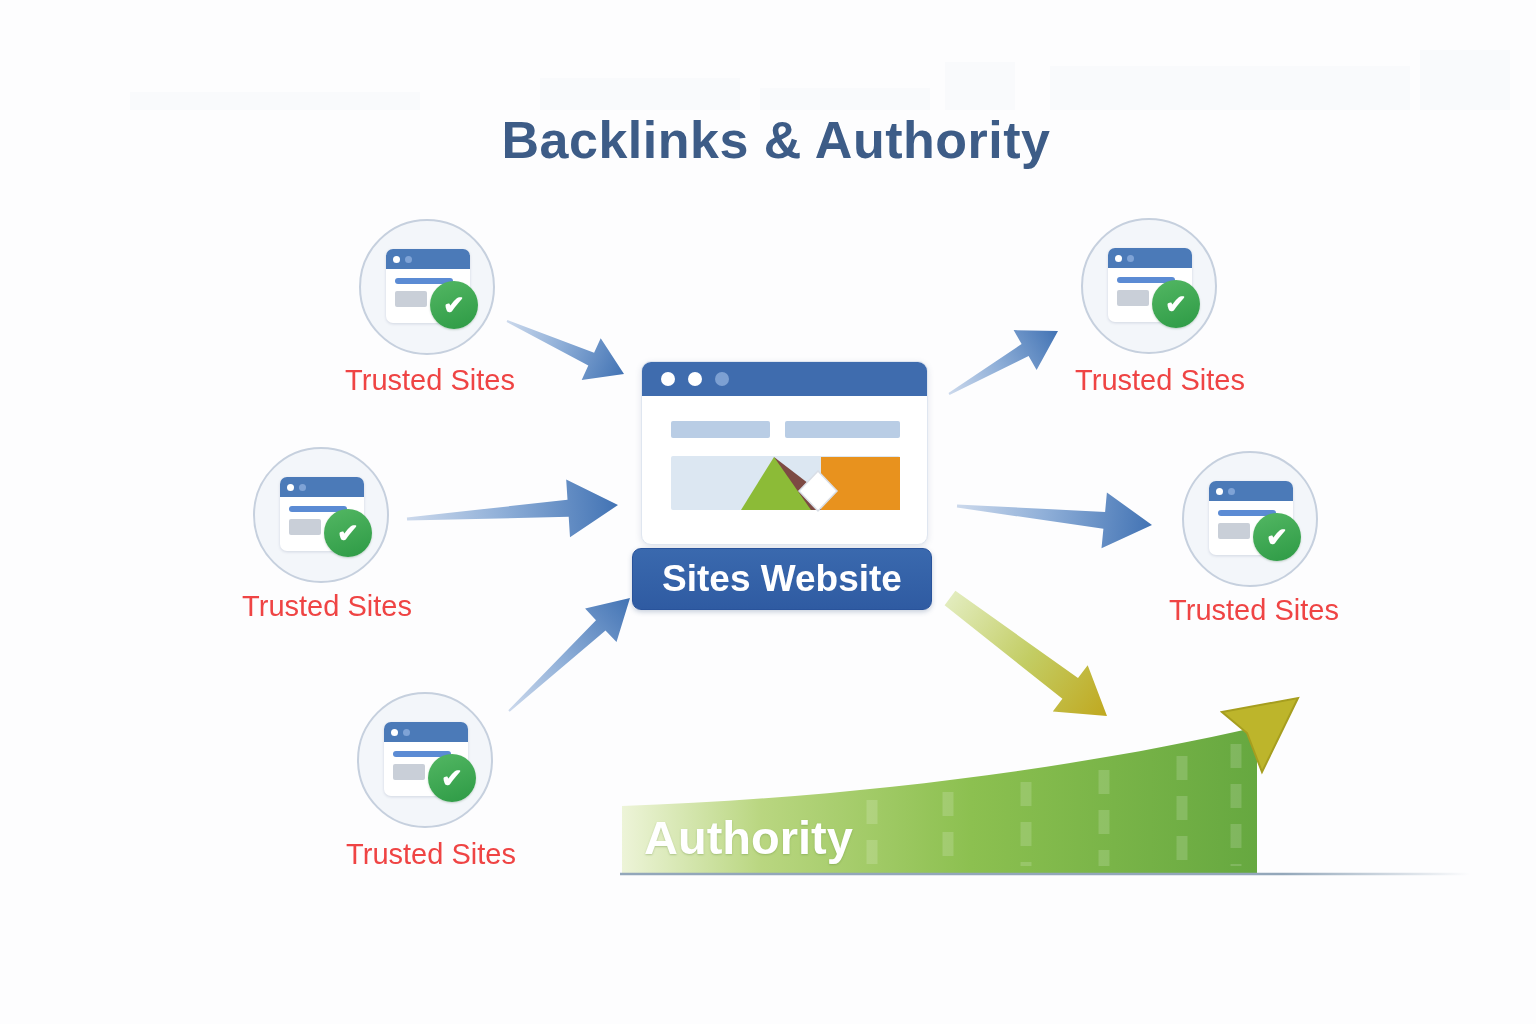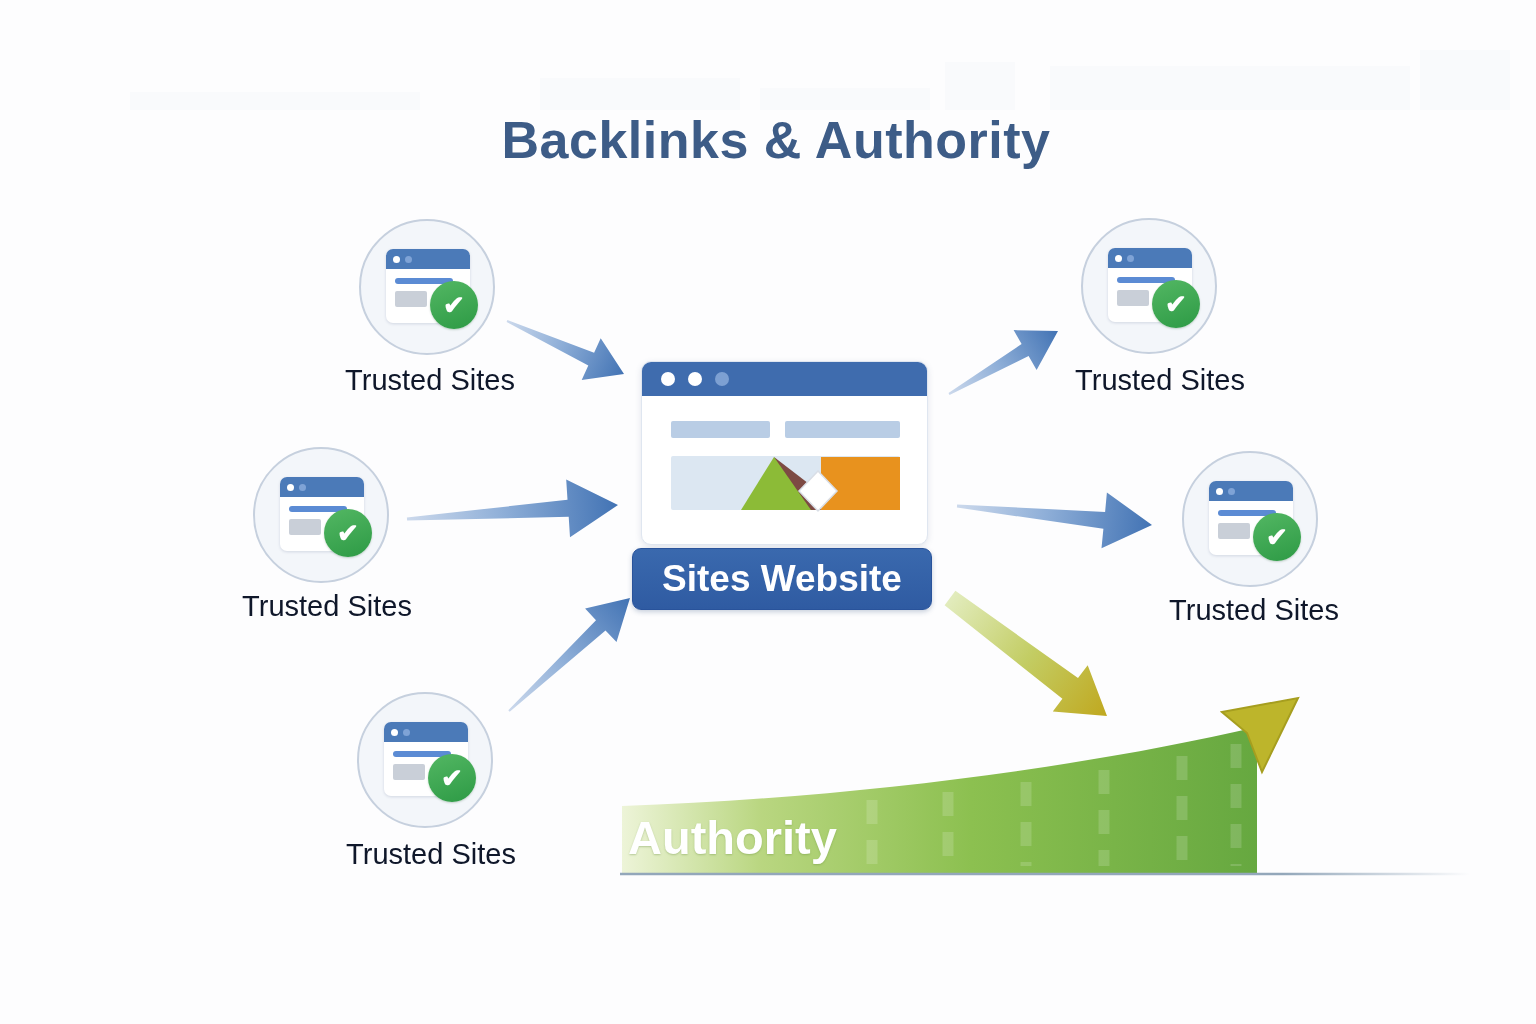--- a/index.html
+++ b/index.html
@@ -30,21 +30,21 @@
   .mini-dot { width:7px; height:7px; border-radius:50%; background:#ffffff; }
   .mini-dot.dim { background:#7fa3d6; }
   .mini-line  { margin:9px 9px 0; height:6px; width:58px; background:#5b8bd4; border-radius:3px; }
   .mini-block { margin:7px 0 0 9px; width:32px; height:16px; background:#c9cfd8; border-radius:2px; }
   .check { position:absolute; right:-8px; bottom:-6px; width:48px; height:48px; border-radius:50%;
            background:linear-gradient(160deg,#53b763,#2d9a45);
            color:#ffffff; font-size:26px; font-weight:bold;
            display:flex; align-items:center; justify-content:center;
            box-shadow:0 1px 2px rgba(40,90,50,.25); }
   .site-label { position:absolute; width:280px; text-align:center;
-                font-size:29px; color:#0f172a; }
+                font-size:29px; color:#ef4444; }
 
   .site-tl { left:359px; top:219px; }  .lbl-tl { left:290px; top:364px; }
   .site-ml { left:253px; top:447px; }  .lbl-ml { left:187px; top:590px; }
   .site-bl { left:357px; top:692px; }  .lbl-bl { left:291px; top:838px; }
   .site-tr { left:1081px; top:218px; } .lbl-tr { left:1020px; top:364px; }
   .site-mr { left:1182px; top:451px; } .lbl-mr { left:1114px; top:594px; }
 
   
   .browser { position:absolute; left:641px; top:361px; width:287px; height:184px;
              background:#ffffff; border-radius:10px; border:1px solid #dfe6f0;
@@ -58,21 +58,21 @@
   .nav-bar.two { left:143px; width:115px; }
   .hero { position:absolute; left:29px; top:94px; width:229px; height:54px;
           background:#dce7f2; border-radius:2px; overflow:visible; }
   .banner { position:absolute; left:632px; top:548px; width:300px; height:62px;
             background:linear-gradient(180deg,#3a69ae,#2f5ba2);
             border:1px solid #29539b; border-radius:9px;
             box-shadow:0 2px 5px rgba(40,70,120,.25);
             display:flex; align-items:center; justify-content:center;
             color:#ffffff; font-size:37px; font-weight:bold; }
 
-  .authority-label { position:absolute; left:628px; top:810px;
+  .authority-label { position:absolute; left:644px; top:810px;
                      color:#ffffff; font-size:47px; font-weight:bold;
                      text-shadow:0 1px 2px rgba(90,130,50,.35); }
 
   svg.overlay { position:absolute; left:0; top:0; }
 </style>
 </head>
 <body>
 
 <div class="stage">
 

